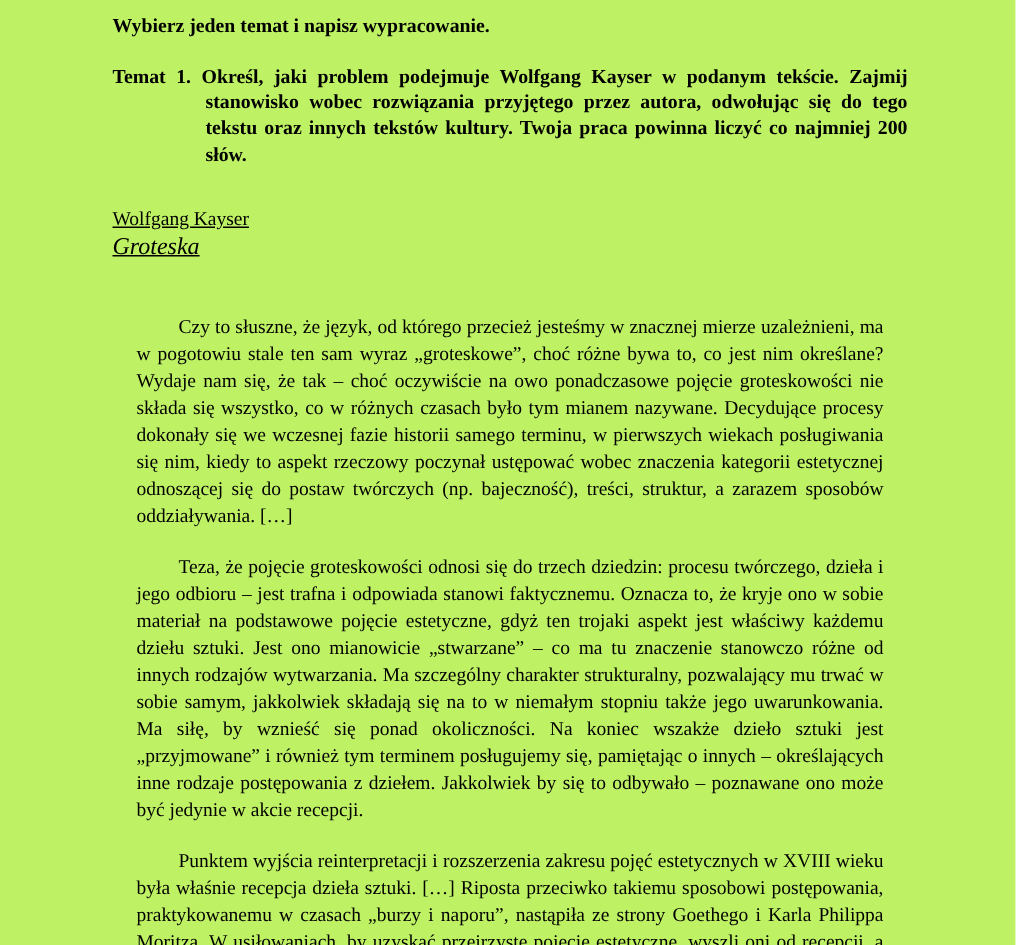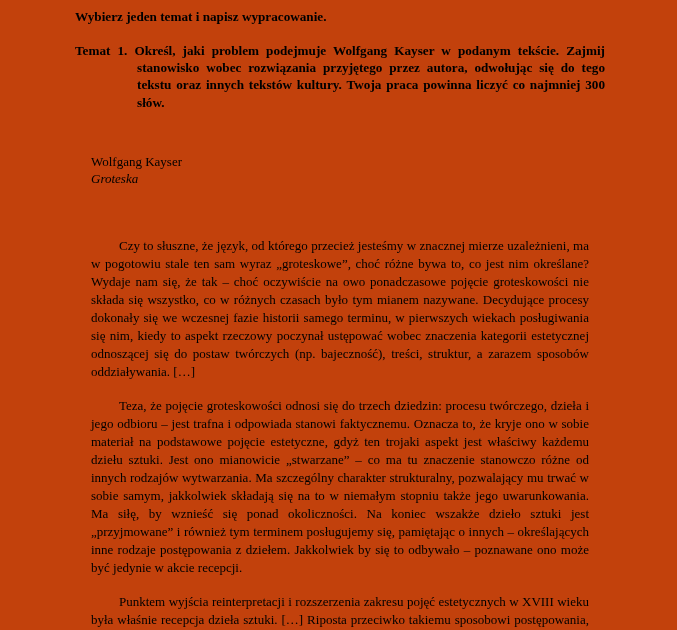--- a/index.html
+++ b/index.html
@@ -16,21 +16,21 @@
     color: #000000;
     -webkit-font-smoothing: antialiased;
   }
 
   .page {
     position: relative;
     width: 677px;
     height: 630px;
     box-sizing: border-box;
     padding: 0;
-    background: #c2410c;
+    background: #bef264;
     overflow: hidden;
   }
 
   .content {
     position: absolute;
     left: 75px;
     top: 0;
     width: 530px;
   }
 
@@ -52,31 +52,32 @@
     margin: 0;
     padding-top: 16px;
     padding-left: 62px;
     text-indent: -62px;
     text-align: justify;
     text-justify: inter-word;
   }
 
   
   .source {
-    margin: 16px;
+    margin: 0;
     padding-top: 27px;
+    text-decoration: underline;
   }
   .source-author {
     font-size: 13px;
     line-height: 1.28;
     margin: 0;
   }
   .source-title {
     font-style: italic;
-    font-size: 13px;
+    font-size: 16px;
     line-height: 1.28;
     margin: 0;
   }
 
   
   .body-text {
     padding-top: 18px;
   }
   .body-text p {
     margin: 16px;
@@ -92,21 +93,21 @@
   }
 </style>
 </head>
 <body>
 
 <div class="page">
   <div class="content">
 
     <p class="instruction">Wybierz jeden temat i napisz wypracowanie.</p>
 
-    <p class="task">Temat 1. Określ, jaki problem podejmuje Wolfgang Kayser w podanym tekście. Zajmij stanowisko wobec rozwiązania przyjętego przez autora, odwołując się do tego tekstu oraz innych tekstów kultury. Twoja praca powinna liczyć co najmniej 300 słów.</p>
+    <p class="task">Temat 1. Określ, jaki problem podejmuje Wolfgang Kayser w podanym tekście. Zajmij stanowisko wobec rozwiązania przyjętego przez autora, odwołując się do tego tekstu oraz innych tekstów kultury. Twoja praca powinna liczyć co najmniej 200 słów.</p>
 
     <div class="source">
       <p class="source-author">Wolfgang Kayser</p>
       <p class="source-title">Groteska</p>
     </div>
 
     <div class="body-text">
       <p>Czy to słuszne, że język, od którego przecież jesteśmy w znacznej mierze uzależnieni, ma w pogotowiu stale ten sam wyraz „groteskowe”, choć różne bywa to, co jest nim określane? Wydaje nam się, że tak – choć oczywiście na owo ponadczasowe pojęcie groteskowości nie składa się wszystko, co w różnych czasach było tym mianem nazywane. Decydujące procesy dokonały się we wczesnej fazie historii samego terminu, w pierwszych wiekach posługiwania się nim, kiedy to aspekt rzeczowy poczynał ustępować wobec znaczenia kategorii estetycznej odnoszącej się do postaw twórczych (np. bajeczność), treści, struktur, a zarazem sposobów oddziaływania. […]</p>
       <p>Teza, że pojęcie groteskowości odnosi się do trzech dziedzin: procesu twórczego, dzieła i jego odbioru – jest trafna i odpowiada stanowi faktycznemu. Oznacza to, że kryje ono w sobie materiał na podstawowe pojęcie estetyczne, gdyż ten trojaki aspekt jest właściwy każdemu dziełu sztuki. Jest ono mianowicie „stwarzane” – co ma tu znaczenie stanowczo różne od innych rodzajów wytwarzania. Ma szczególny charakter strukturalny, pozwalający mu trwać w sobie samym, jakkolwiek składają się na to w niemałym stopniu także jego uwarunkowania. Ma siłę, by wznieść się ponad okoliczności. Na koniec wszakże dzieło sztuki jest „przyjmowane” i również tym terminem posługujemy się, pamiętając o innych – określających inne rodzaje postępowania z dziełem. Jakkolwiek by się to odbywało – poznawane ono może być jedynie w akcie recepcji.</p>
       <p>Punktem wyjścia reinterpretacji i rozszerzenia zakresu pojęć estetycznych w XVIII wieku była właśnie recepcja dzieła sztuki. […] Riposta przeciwko takiemu sposobowi postępowania, praktykowanemu w czasach „burzy i naporu”, nastąpiła ze strony Goethego i Karla Philippa Moritza. W usiłowaniach, by uzyskać przejrzyste pojęcie estetyczne, wyszli oni od recepcji, a skierowali je na samo dzieło sztuki, które miało być odtąd badane pod kątem nie jego wymiernych form zewnętrznych, lecz organizacji. Współczesna poetyka i estetyka idzie w ich ślady i nam także wydaje się konieczne opisywać pojęcie „groteskowości”, jeśli w charakterze pojęcia estetycznego ma ulec uściśleniu, jako strukturę obejmującą różne dzieła sztuki.</p>

